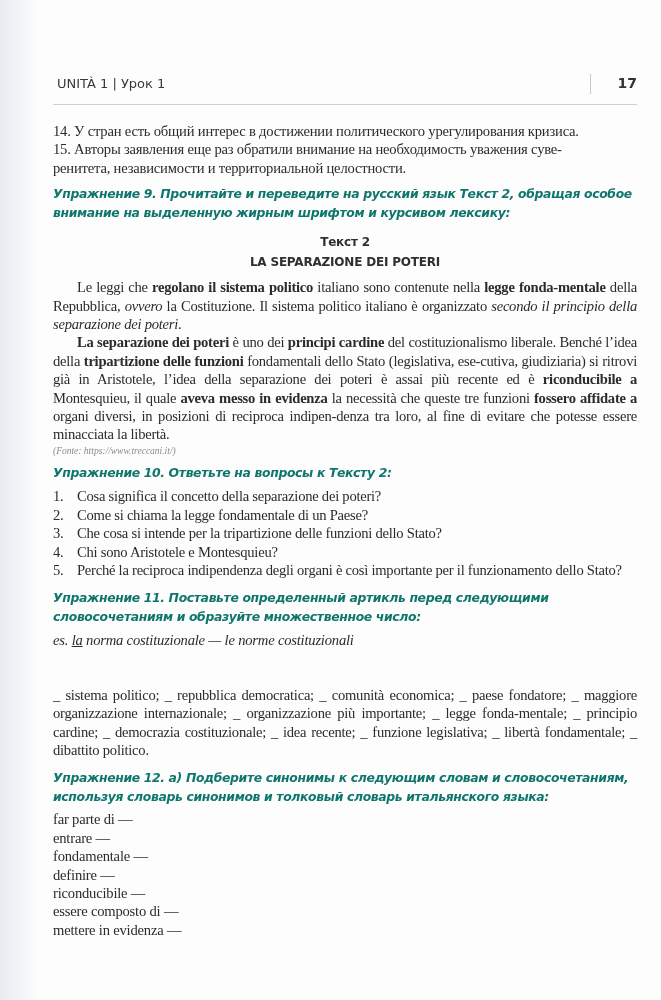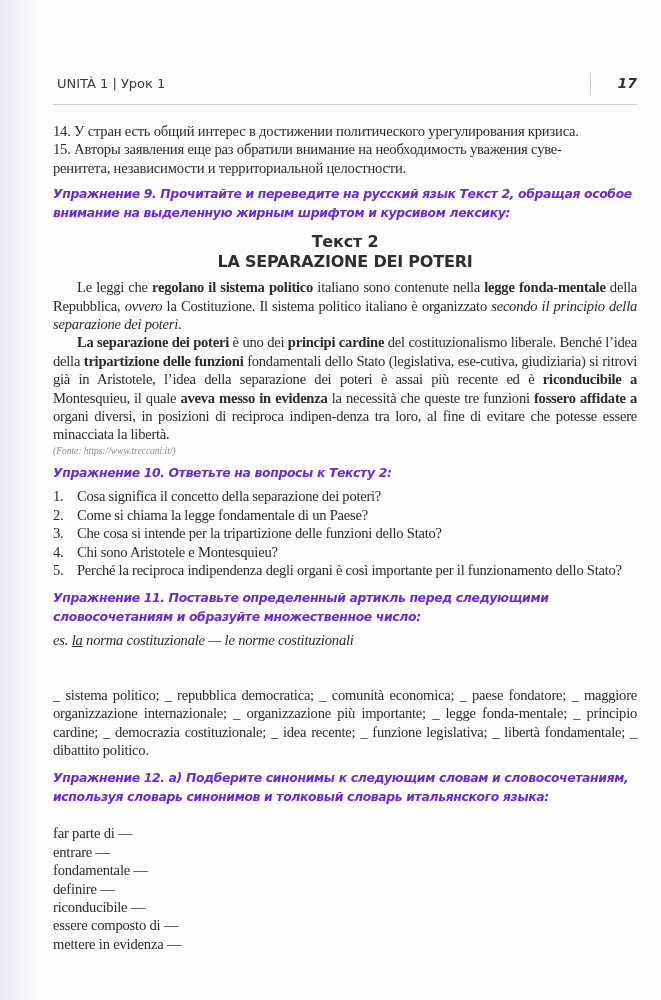--- a/index.html
+++ b/index.html
@@ -51,21 +51,20 @@
       height: 20px;
       background: #c9c9c9;
     }
     .running-header .page-num {
       position: absolute;
       right: 0;
       top: -1px;
       font-weight: bold;
       font-size: 14px;
       color: #333;
-      font-style: italic;
     }
     .header-rule {
       position: absolute;
       top: 104px;
       left: 0;
       width: 584px;
       height: 1px;
       background: #cfcfcf;
     }
     .content {
@@ -77,28 +76,28 @@
       line-height: 18.4px;
     }
     p { margin: 0; }
     .ru-line { letter-spacing: -0.2px; }
     .ex-heading {
       font-family: "DejaVu Sans", "Liberation Sans", sans-serif;
       font-style: italic;
       font-weight: bold;
       font-size: 12.4px;
       line-height: 18.5px;
-      color: #6d28d9;
+      color: #0f766e;
       letter-spacing: -0.35px;
     }
     .text-title {
       text-align: center;
       font-family: "DejaVu Sans", "Liberation Sans", sans-serif;
       font-weight: bold;
-      font-size: 16px;
+      font-size: 12px;
       line-height: 20px;
       color: #2f2f2f;
       letter-spacing: -0.2px;
     }
     .para {
       text-indent: 24px;
       text-align: justify;
       letter-spacing: -0.25px;
     }
     .source {
@@ -187,21 +186,21 @@
     <div style="margin-top: 10px;">
       <p class="ex-heading">Упражнение 11. Поставьте определенный артикль перед следующими</p>
       <p class="ex-heading">словосочетаниям и образуйте множественное число:</p>
       <p class="example" style="margin-top: 5px;"><span>es. </span><span class="u">la</span><span> norma costituzionale — le norme costituzionali</span></p>
       <p class="fill-block">_ sistema politico; _ repubblica democratica; _ comunità economica; _ paese fondatore; _ maggiore organizzazione internazionale; _ organizzazione più importante; _ legge fonda-mentale; _ principio cardine; _ democrazia costituzionale; _ idea recente; _ funzione legislativa; _ libertà fondamentale; _ dibattito politico.</p>
     </div>
 
     <div style="margin-top: 10px;">
       <p class="ex-heading">Упражнение 12. а) Подберите синонимы к следующим словам и словосочетаниям,</p>
       <p class="ex-heading">используя словарь синонимов и толковый словарь итальянского языка:</p>
-      <div class="syn-list" style="margin-top: 18px;">
+      <div class="syn-list" style="margin-top: 4px;">
         <div>far parte di —</div>
         <div>entrare —</div>
         <div>fondamentale —</div>
         <div>definire —</div>
         <div>riconducibile —</div>
         <div>essere composto di —</div>
         <div>mettere in evidenza —</div>
       </div>
     </div>
 

